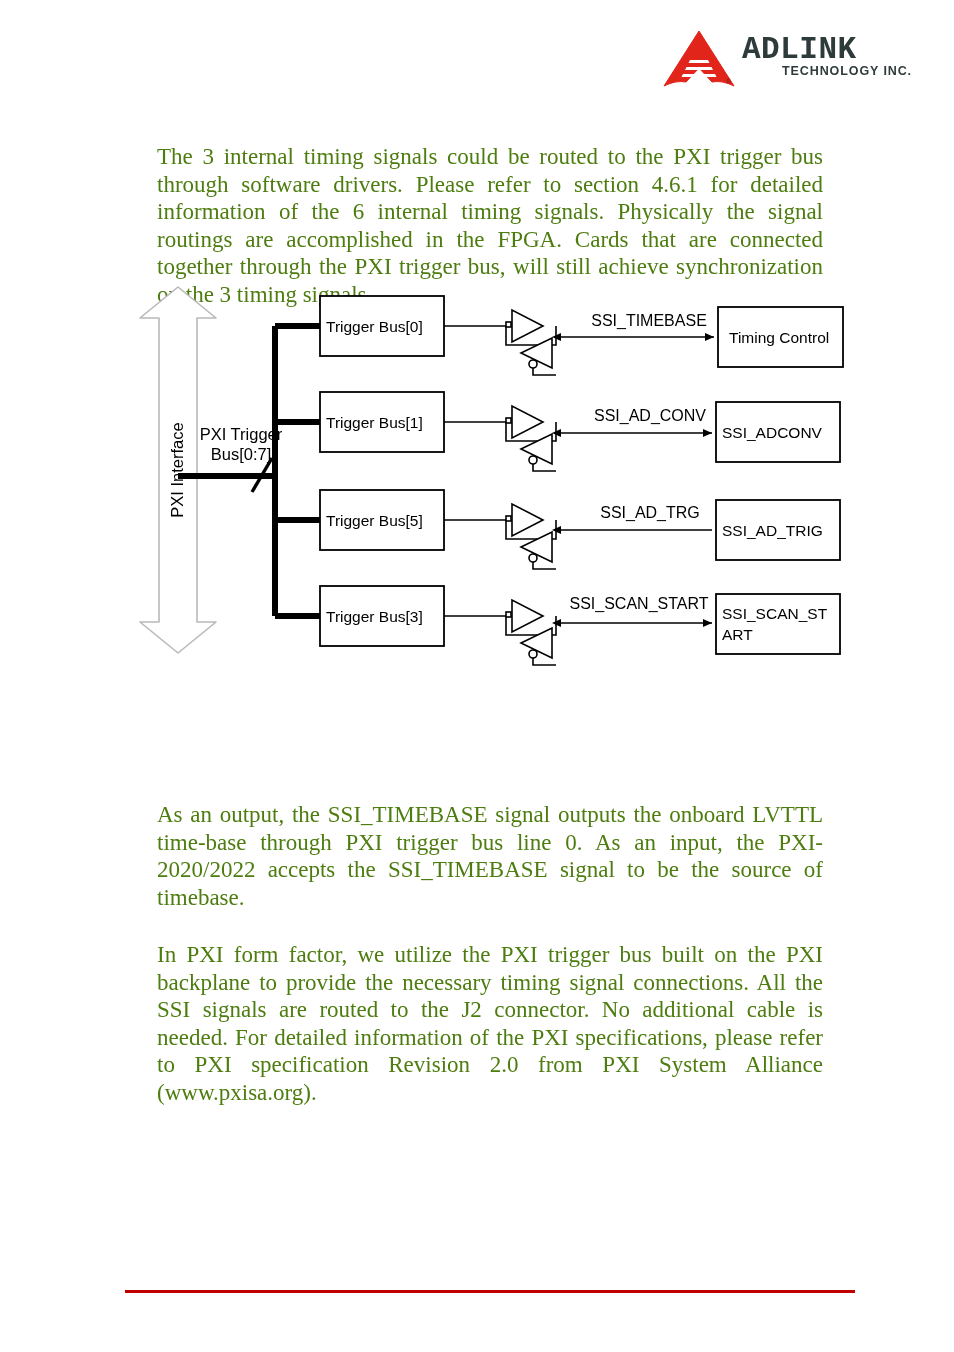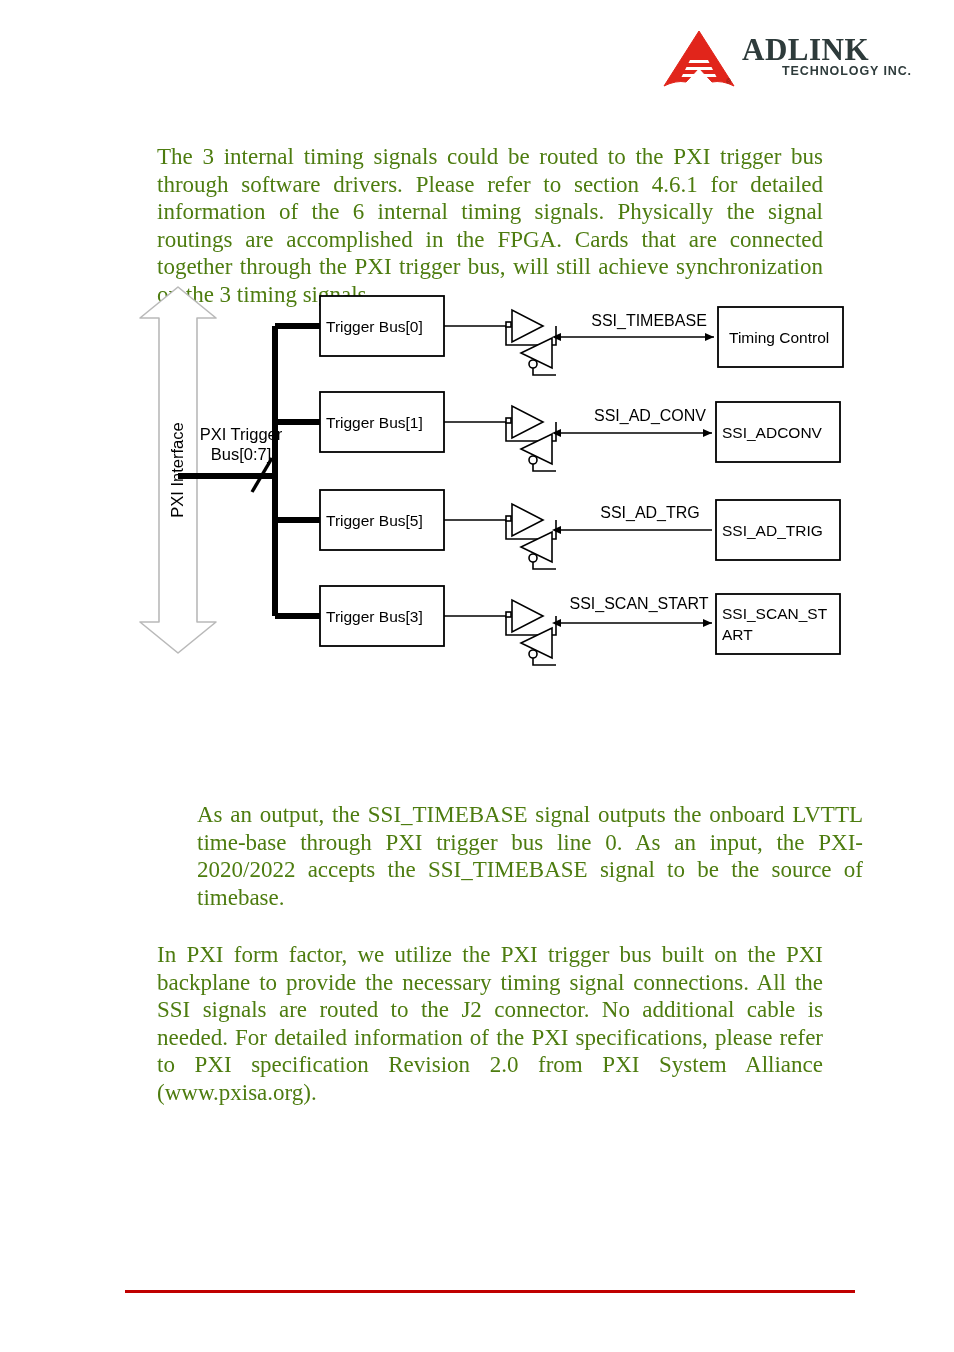--- a/index.html
+++ b/index.html
@@ -36,21 +36,21 @@
     left: 80px;
     top: 6px;
     width: 170px;
   }
   .logo-name {
     font-size: 31px;
     font-weight: bold;
     letter-spacing: 0.5px;
     color: #2e3b3b;
     line-height: 1;
-    font-family: Liberation Serif, serif;
+    font-family: Liberation Mono, monospace;
   }
   .logo-tag {
     font-size: 12.5px;
     font-weight: bold;
     letter-spacing: 0.9px;
     color: #2e3b3b;
     line-height: 1;
     margin-top: 0;
     text-align: right;
   }
@@ -67,21 +67,21 @@
     position: absolute;
     left: 157px;
     width: 666px;
     font-size: 23px;
     line-height: 27.5px;
     text-align: justify;
     color: #4d7c0f;
     font-family: Liberation Serif, serif;
   }
   #para-intro { top: 120px; }
-  #para-output { top: 778px; margin-left: 40px; }
+  #para-output { top: 778px; }
   #para-formfactor { top: 918px; }
 
   
   #diagram {
     position: absolute;
     left: 0;
     top: 0;
     width: 954px;
     height: 1352px;
     pointer-events: none;

